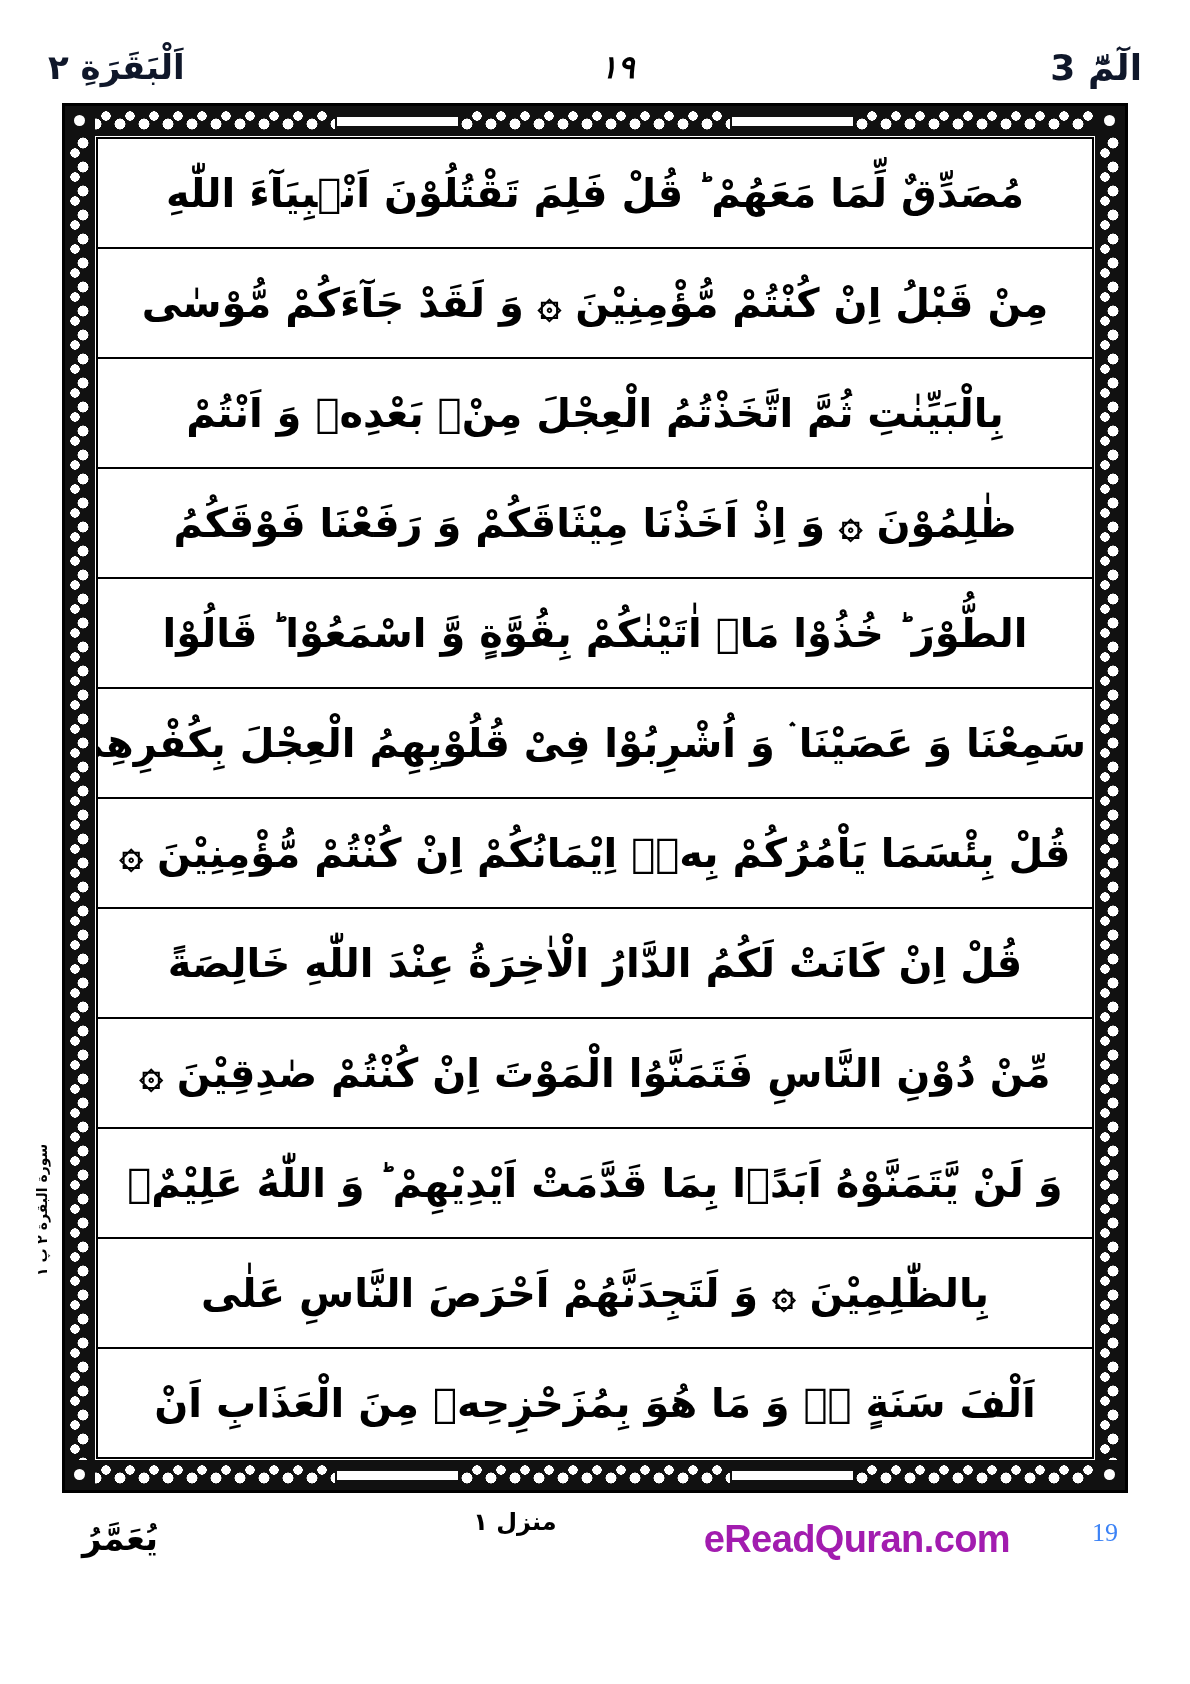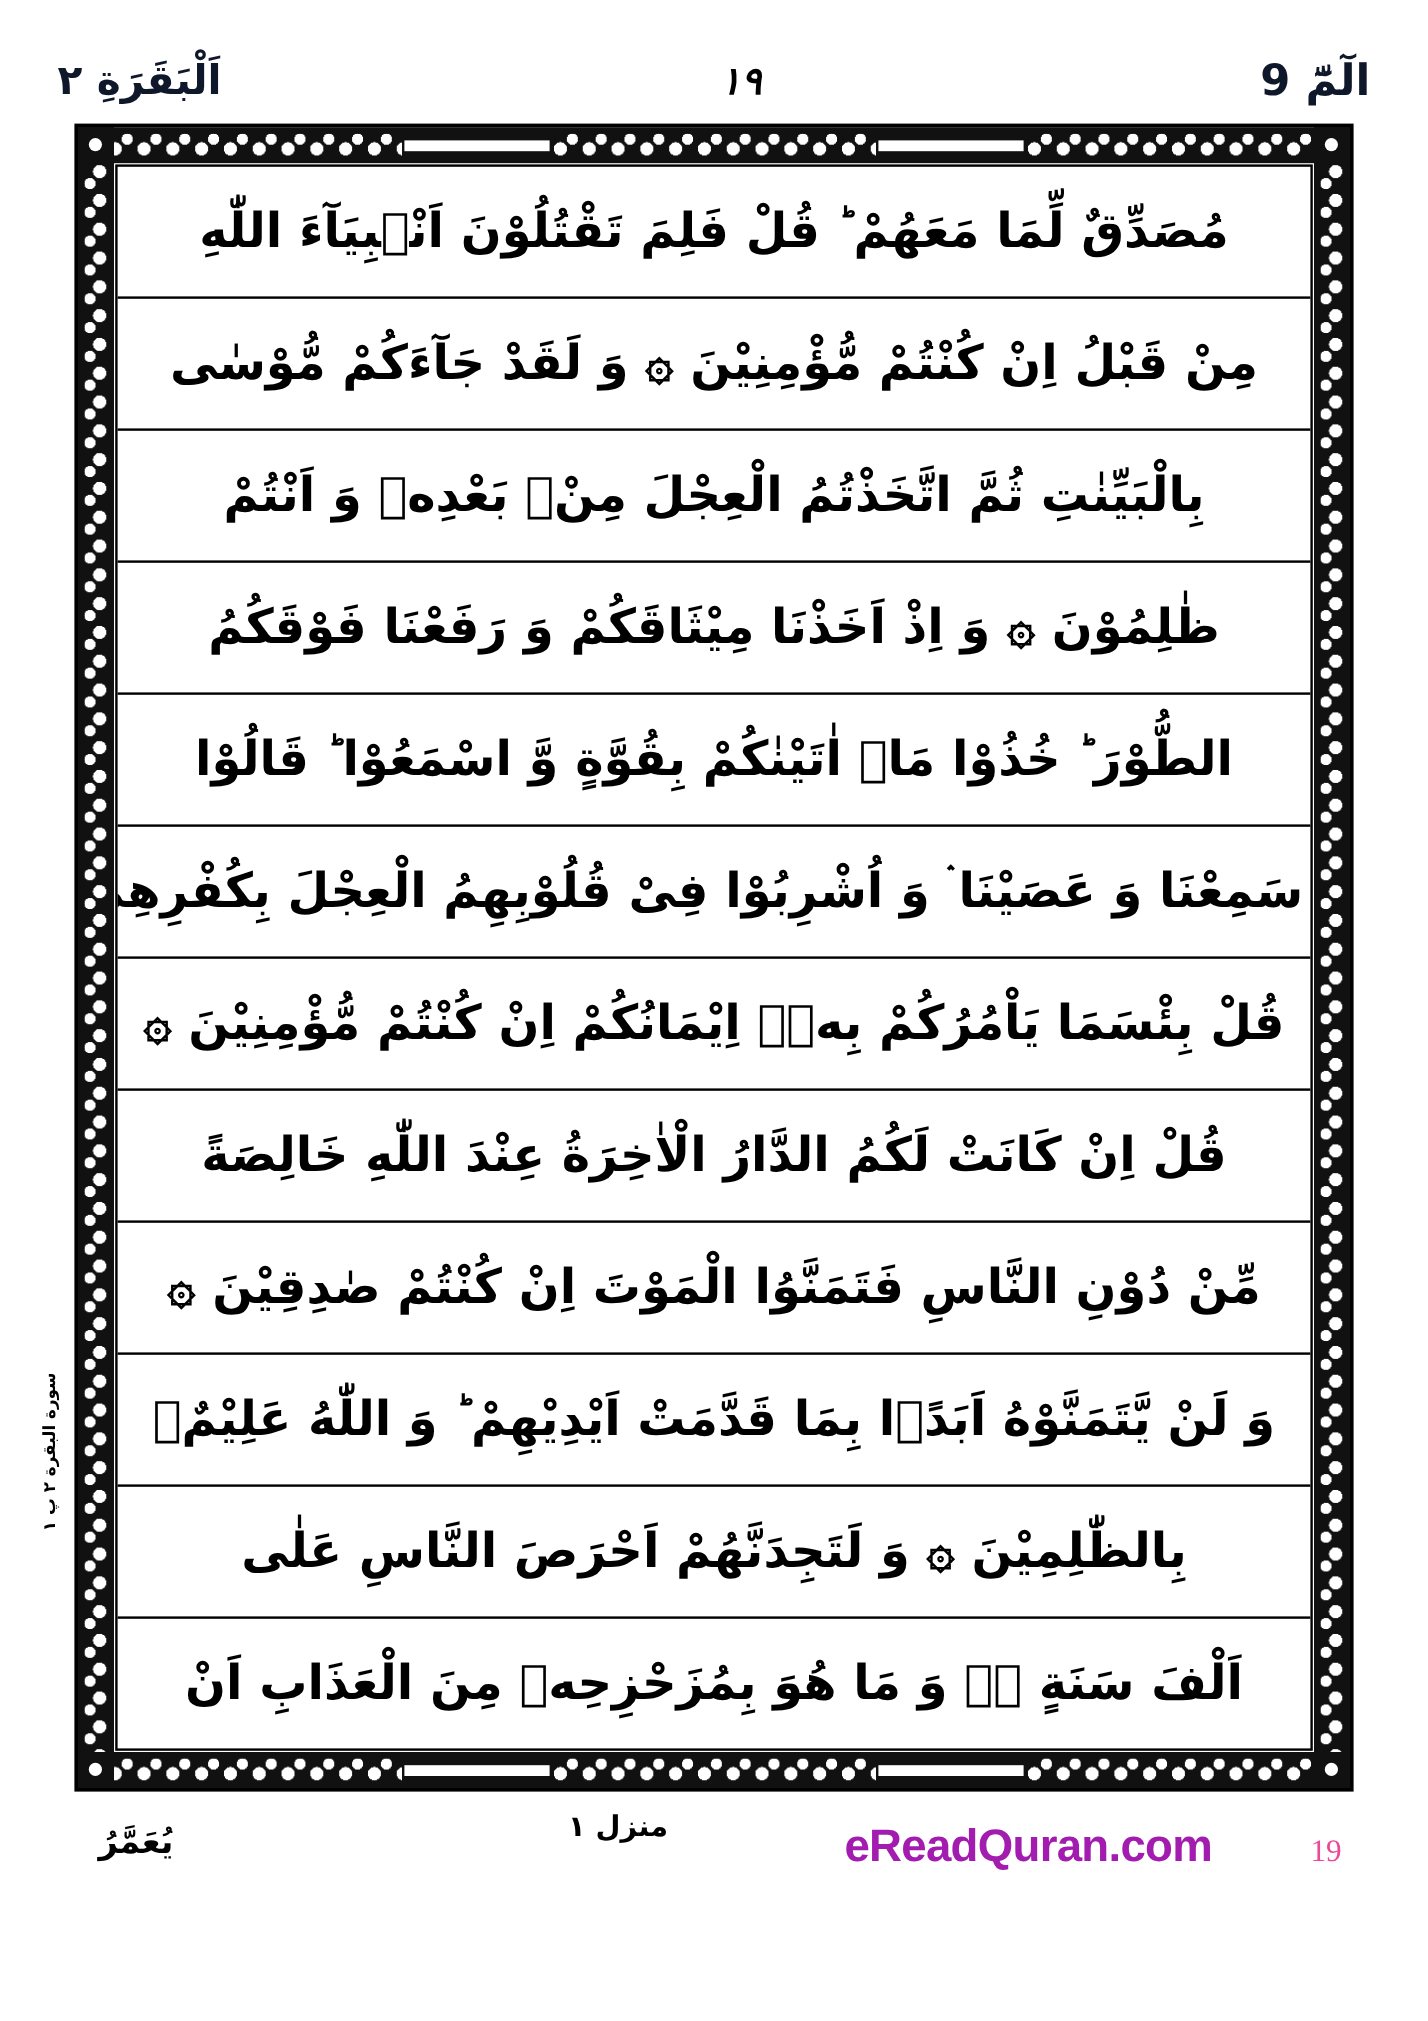--- a/index.html
+++ b/index.html
@@ -196,21 +196,21 @@
     top: 1500px;
     left: 62px;
     width: 1066px;
     height: 150px;
   }
   .ft-catchword {
     position: absolute;
     left: 20px;
     top: 18px;
     font-family: "DejaVu Sans", sans-serif;
-    font-size: 28px;
+    font-size: 34px;
     font-weight: bold;
     direction: rtl;
     color: #000;
   }
   .ft-manzil {
     position: absolute;
     left: 0; right: 0;
     top: 8px;
     text-align: center;
     font-family: "DejaVu Sans", sans-serif;
@@ -226,33 +226,33 @@
     top: 18px;
     font-family: "Liberation Sans", sans-serif;
     font-size: 38px;
     font-weight: bold;
     color: #a21caf;
     letter-spacing: -0.6px;
   }
   .ft-pageno {
     position: absolute;
     right: 10px;
-    top: 28px;
+    top: 18px;
     font-family: "Liberation Serif", serif;
     font-size: 26px;
-    color: #ec4899;
+    color: #3b82f6;
   }
 </style>
 </head>
 <body>
 
 <div class="page-header">
   <div class="hdr-surah">اَلْبَقَرَةِ ۲</div>
   <div class="hdr-pageno">١٩</div>
-  <div class="hdr-juz">الٓمّٓ 9</div>
+  <div class="hdr-juz">الٓمّٓ 3</div>
 </div>
 
 <div class="quran-frame">
 
   <div class="frame-outline"></div>
 
   <div class="band band-top">
     <div class="band-inner">
       <div class="scroll-seg" style="width:270px"></div>
       <div class="bar-seg"></div>

